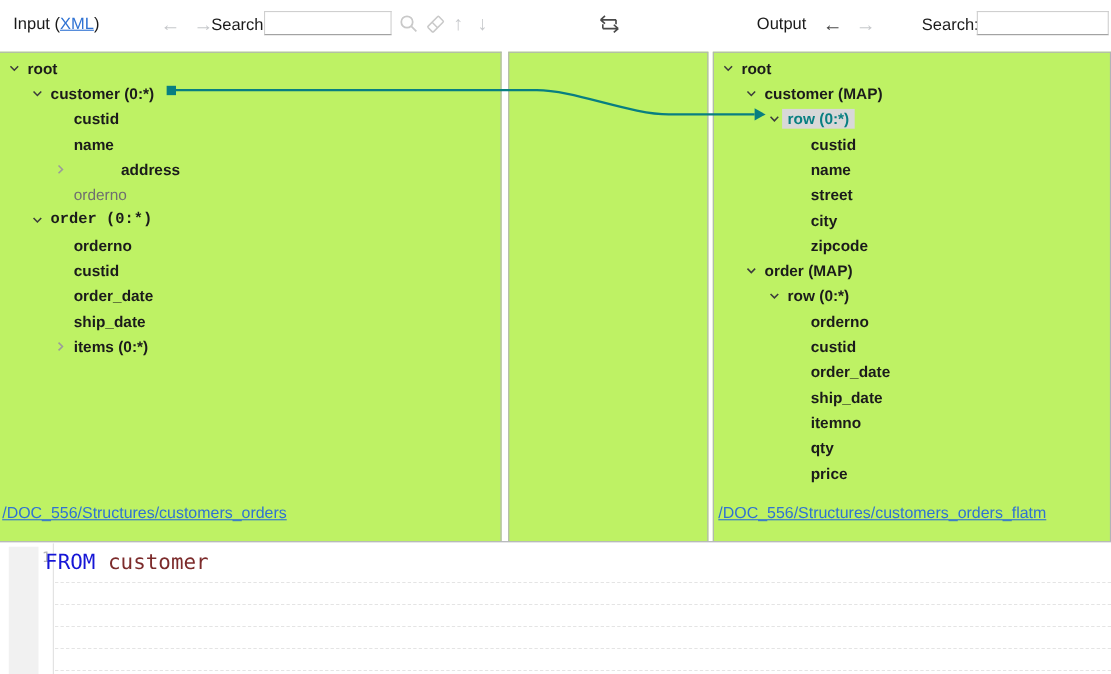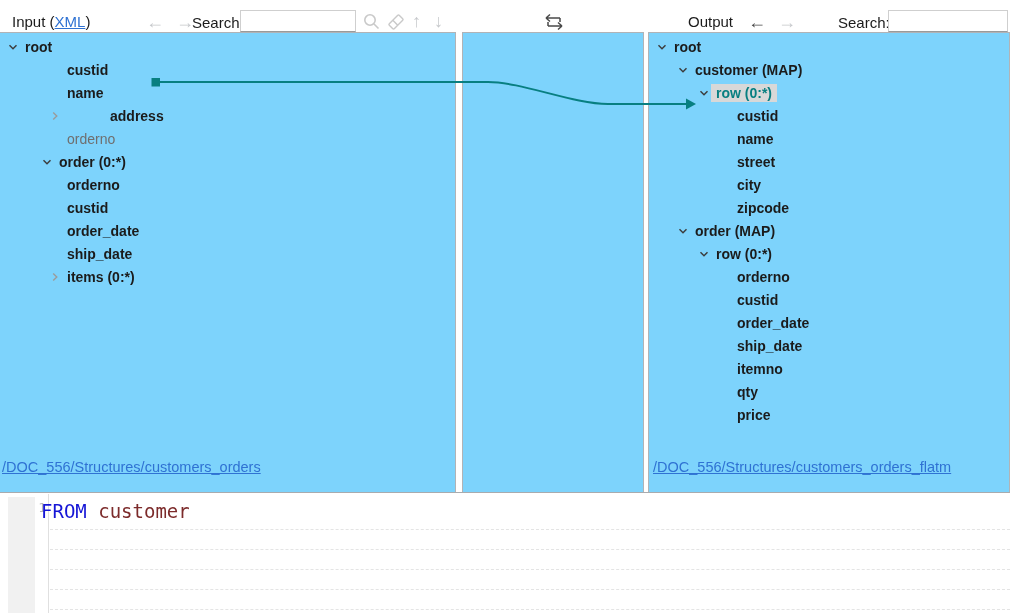--- a/index.html
+++ b/index.html
@@ -12,21 +12,21 @@
   .link { color:#2f72d3; text-decoration:underline; cursor:pointer; }
   .nav-arrow { position:absolute; font-size:18px; line-height:18px; }
   .arrow-disabled { color:#c7c9cc; }
   .arrow-enabled  { color:#4a4a4a; }
   .search-box { position:absolute; width:116px; height:22px; background:#fff;
                 border:1px solid #cfcfcf; border-bottom:1px solid #9a9a9a;
                 font-size:13px; padding:0 4px; outline:none; }
   .tb-icon { position:absolute; width:20px; height:20px; }
 
   
-  .panel { position:absolute; top:32px; height:504px; background:#7dd3fc;
+  .panel { position:absolute; top:47px; height:504px; background:#bef264;
            border:1px solid #b1b3b6; }
   #panel-input  { left:0;    width:456px; border-left:none; }
   #panel-middle { left:462px; width:182px; }
   #panel-output { left:648px; width:362px; }
 
   .tree { padding-top:2px; }
   .tree-row { height:23px; display:flex; align-items:center; }
   .chev { width:17px; display:inline-flex; justify-content:flex-start; align-items:center; flex:none; }
   .tree-label { font-size:14px; font-weight:700; color:#1b1b1b; white-space:nowrap; }
   .tree-label.muted { font-weight:400; color:#6f6f6f; }
@@ -99,41 +99,49 @@
 <div id="panel-input" class="panel">
   <div class="tree" id="input-tree">
       <div class="tree-row" style="padding-left: 8px;">
         <span class="chev">
           <svg width="10" height="10" viewBox="0 0 10 10">
             <polyline fill="none" stroke-width="1.4" points="1.5,3.2 5,6.8 8.5,3.2" stroke="#3c3c3c"></polyline>
           </svg>
         </span>
         <span class="tree-label">root</span>
       </div>
+      <div class="tree-row" style="padding-left: 29px;">
+        <span class="chev">
+          <svg width="10" height="10" viewBox="0 0 10 10">
+            <polyline fill="none" stroke-width="1.4" points="1.5,3.2 5,6.8 8.5,3.2" stroke="#3c3c3c"></polyline>
+          </svg>
+        </span>
+        <span class="tree-label">customer (0:*)</span>
+      </div>
       <div class="tree-row" style="padding-left: 50px;">
         <span class="chev"></span>
         <span class="tree-label">custid</span>
       </div>
       <div class="tree-row" style="padding-left: 50px;">
         <span class="chev"></span>
         <span class="tree-label">name</span>
       </div>
       <div class="tree-row" style="padding-left: 50px; gap: 43px;">
         <span class="chev">
           <svg width="10" height="10" viewBox="0 0 10 10">
             <polyline fill="none" stroke-width="1.4" points="3.2,1.5 6.8,5 3.2,8.5" stroke="#9b9b9b"></polyline>
           </svg>
         </span>
         <span class="tree-label">address</span>
       </div>
       <div class="tree-row" style="padding-left: 50px;">
         <span class="chev"></span>
         <span class="tree-label muted">orderno</span>
       </div>
-      <div class="tree-row" style="padding-left: 42px;">
+      <div class="tree-row" style="padding-left: 29px; font-family: Liberation Mono, monospace;">
         <span class="chev">
           <svg width="10" height="10" viewBox="0 0 10 10">
             <polyline fill="none" stroke-width="1.4" points="1.5,3.2 5,6.8 8.5,3.2" stroke="#3c3c3c"></polyline>
           </svg>
         </span>
         <span class="tree-label">order (0:*)</span>
       </div>
       <div class="tree-row" style="padding-left: 50px;">
         <span class="chev"></span>
         <span class="tree-label">orderno</span>

